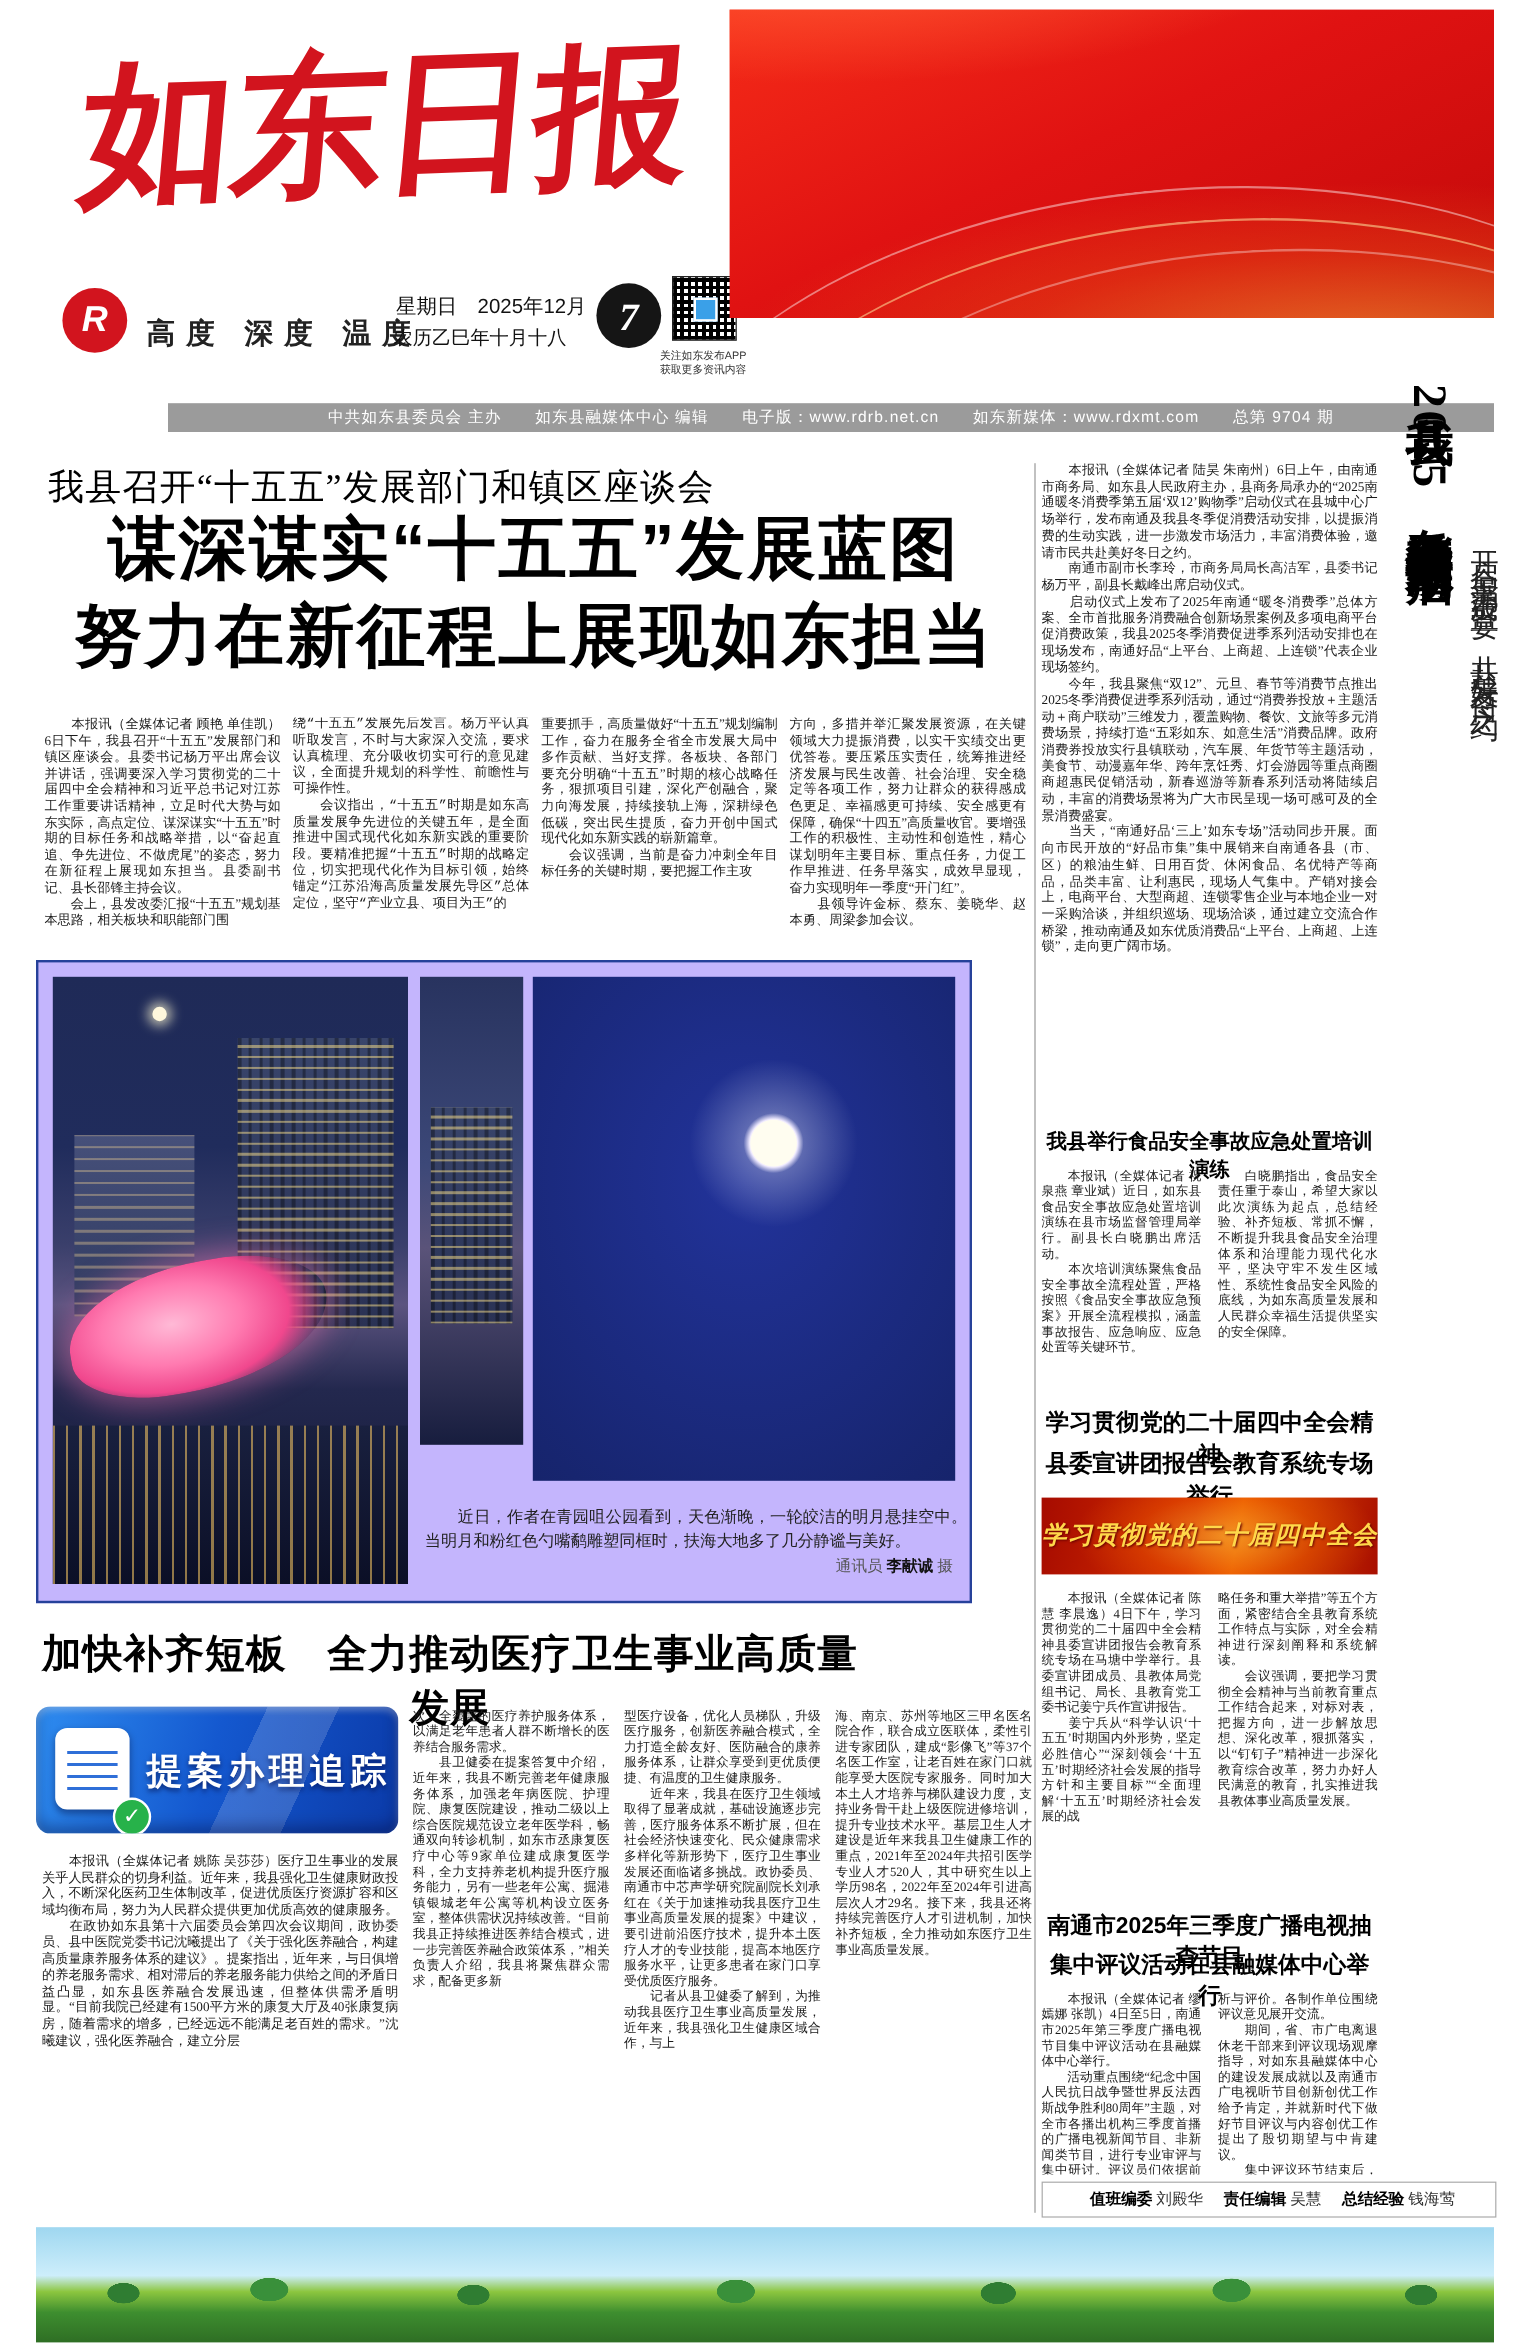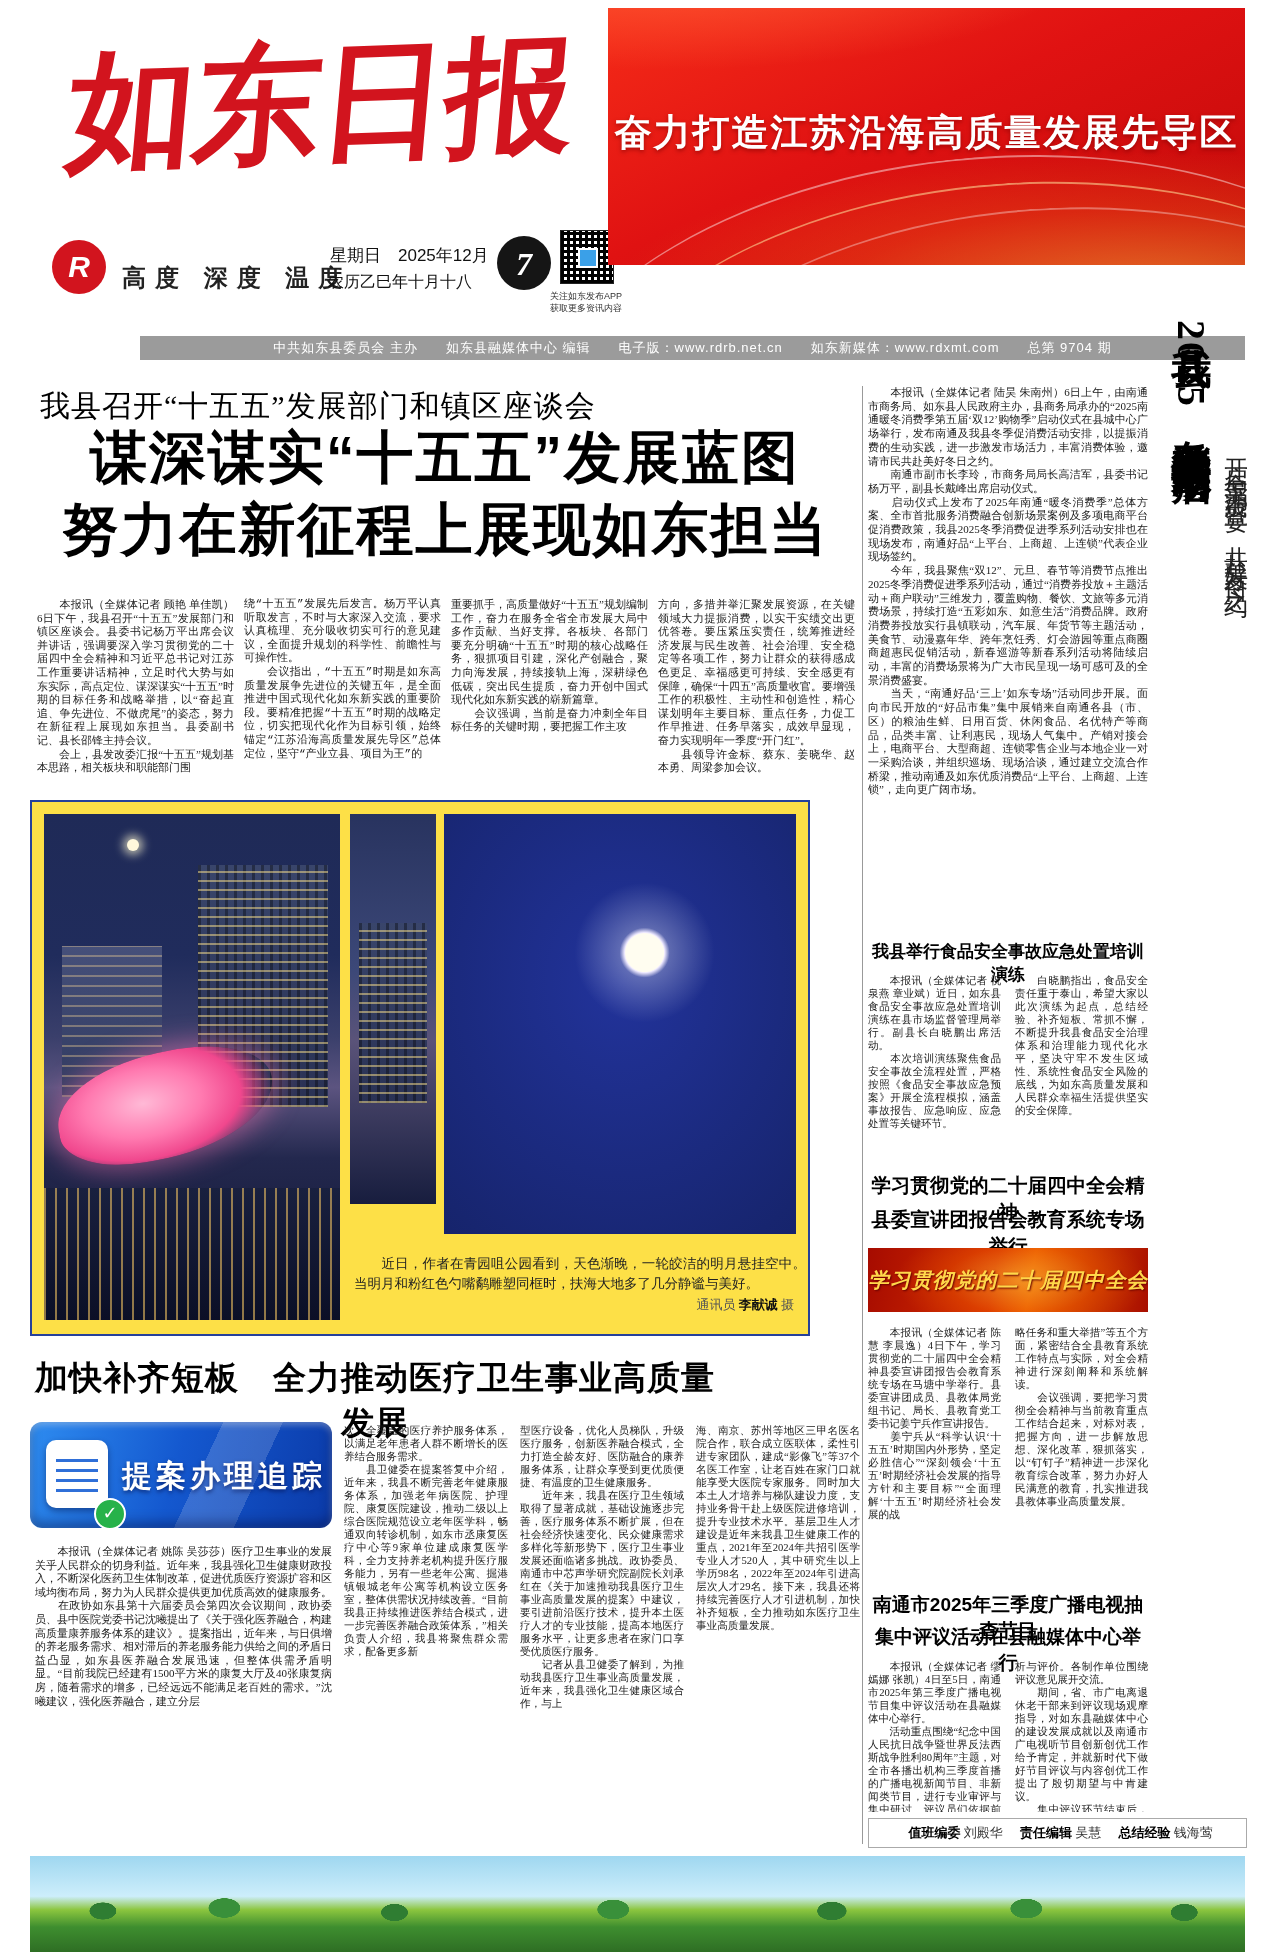--- a/index.html
+++ b/index.html
@@ -44,21 +44,21 @@
       font-size:13px;text-align:center;line-height:24px;letter-spacing:1px;}
   
   .kicker{left:40px;top:386px;font-size:30px;color:#000;letter-spacing:1px;}
   .lead-h{left:30px;width:830px;text-align:center;font-weight:bold;color:#000;letter-spacing:2px;font-size:57px;}
   .lead-h1{top:420px;}
   .lead-h2{top:492px;}
   .leadcol{top:598px;height:198px;}
   
   .v-divider{left:862px;top:386px;width:1px;height:1458px;background:#999;}
   
-  .photo-box{left:30px;top:800px;width:776px;height:532px;border:2px solid #26419a;background:#fde047;}
+  .photo-box{left:30px;top:800px;width:776px;height:532px;border:2px solid #26419a;background:#c4b5fd;}
   .photoA{position:absolute;left:12px;top:12px;width:296px;height:506px;overflow:hidden;
       background:linear-gradient(#1f2a57 0%,#202c5c 28%,#3a3f6b 44%,#5c5480 54%,#23284e 68%,#0f1430 100%);}
   .photoA .moon-dot{position:absolute;left:28%;top:5%;width:12px;height:12px;border-radius:50%;
       background:#fff8dc;box-shadow:0 0 10px 4px rgba(255,250,210,.7);}
   .bldg{position:absolute;left:52%;top:10%;width:44%;height:48%;
       background-image:repeating-linear-gradient(0deg,rgba(255,228,140,.5) 0 2px,transparent 2px 9px),
         repeating-linear-gradient(90deg,rgba(0,0,0,.35) 0 3px,transparent 3px 9px),
         linear-gradient(#39456b,#2a3254);}
   .bldg2{position:absolute;left:6%;top:26%;width:34%;height:30%;
       background-image:repeating-linear-gradient(0deg,rgba(255,220,150,.35) 0 2px,transparent 2px 10px),
@@ -154,21 +154,20 @@
 <div class="abs day-circle">7</div>
 <div class="abs qr"></div>
 <div class="abs qr-center"></div>
 <div class="abs qr-caption sans">关注如东发布APP
 获取更多资讯内容</div>
 
 <div class="abs top-banner">
   <div class="top-banner-wave w1"></div>
   <div class="top-banner-wave w2"></div>
   <div class="top-banner-wave w3"></div>
-  <div class="top-banner-text sans">奋力打造江苏沿海高质量发展先导区</div>
 </div>
 
 <div class="abs info-bar sans">中共如东县委员会 主办　　如东县融媒体中心 编辑　　电子版：www.rdrb.net.cn　　如东新媒体：www.rdxmt.com　　总第 9704 期</div>
 
 <div class="abs kicker">我县召开“十五五”发展部门和镇区座谈会</div>
 <div class="abs lead-h lead-h1 sans">谋深谋实“十五五”发展蓝图</div>
 <div class="abs lead-h lead-h2 sans">努力在新征程上展现如东担当</div>
 <div class="abs coltext leadcol" style="left:37px;width:197px;">　　本报讯（全媒体记者 顾艳 单佳凯）6日下午，我县召开“十五五”发展部门和镇区座谈会。县委书记杨万平出席会议并讲话，强调要深入学习贯彻党的二十届四中全会精神和习近平总书记对江苏工作重要讲话精神，立足时代大势与如东实际，高点定位、谋深谋实“十五五”时期的目标任务和战略举措，以“奋起直追、争先进位、不做虎尾”的姿态，努力在新征程上展现如东担当。县委副书记、县长邵锋主持会议。
 　　会上，县发改委汇报“十五五”规划基本思路，相关板块和职能部门围</div>
 <div class="abs coltext leadcol" style="left:244px;width:197px;font-family:Liberation Mono, monospace;">绕“十五五”发展先后发言。杨万平认真听取发言，不时与大家深入交流，要求认真梳理、充分吸收切实可行的意见建议，全面提升规划的科学性、前瞻性与可操作性。

